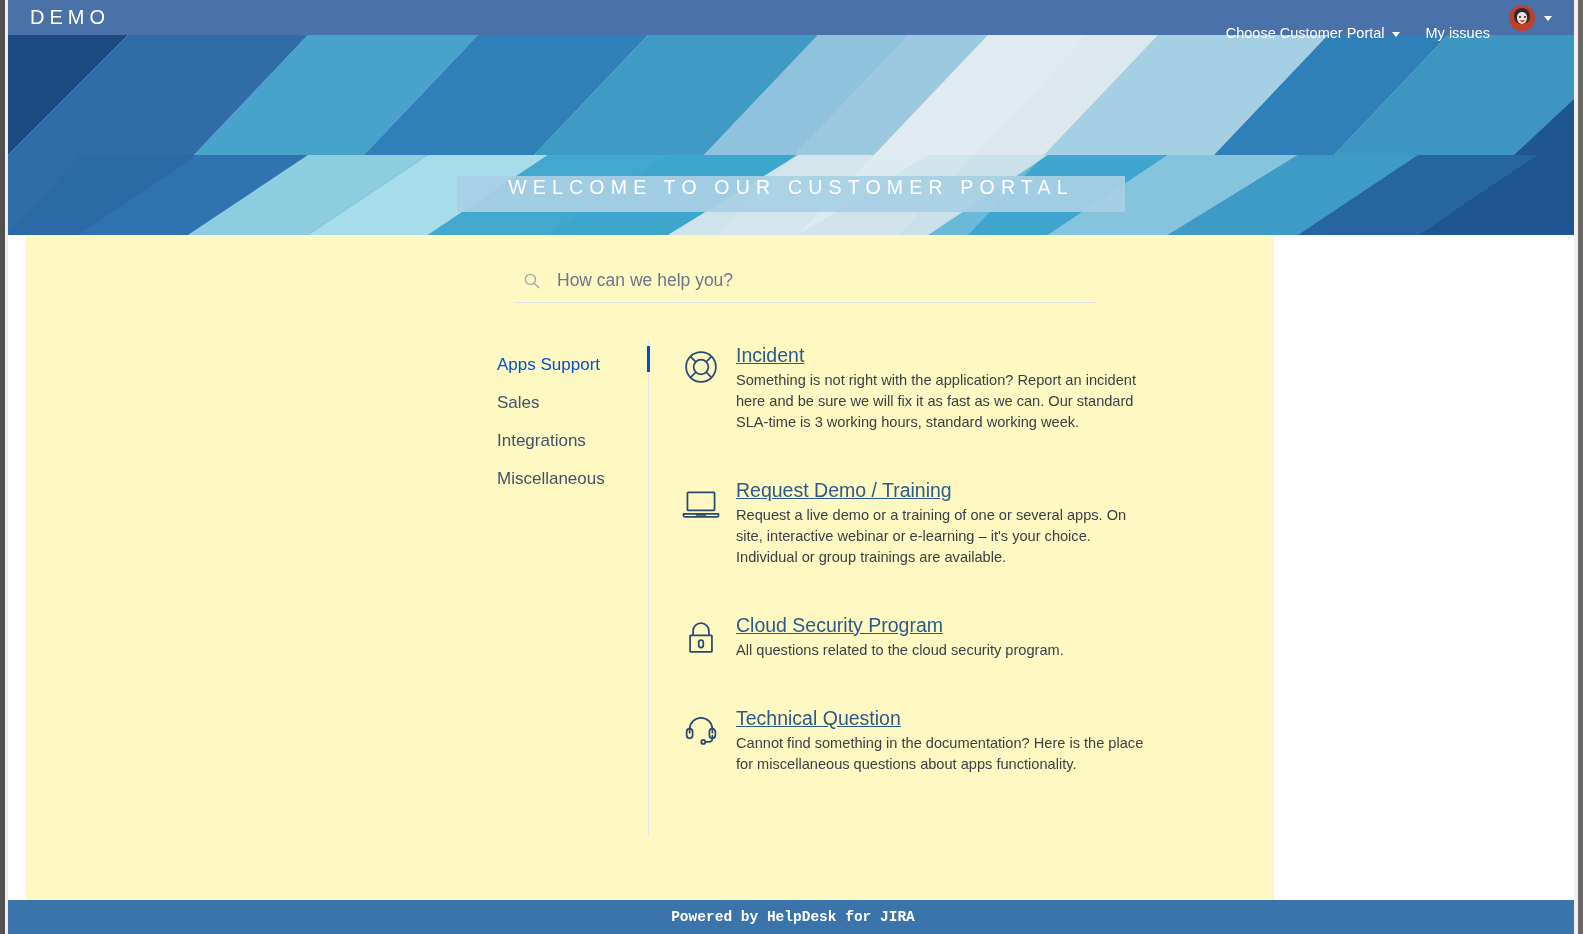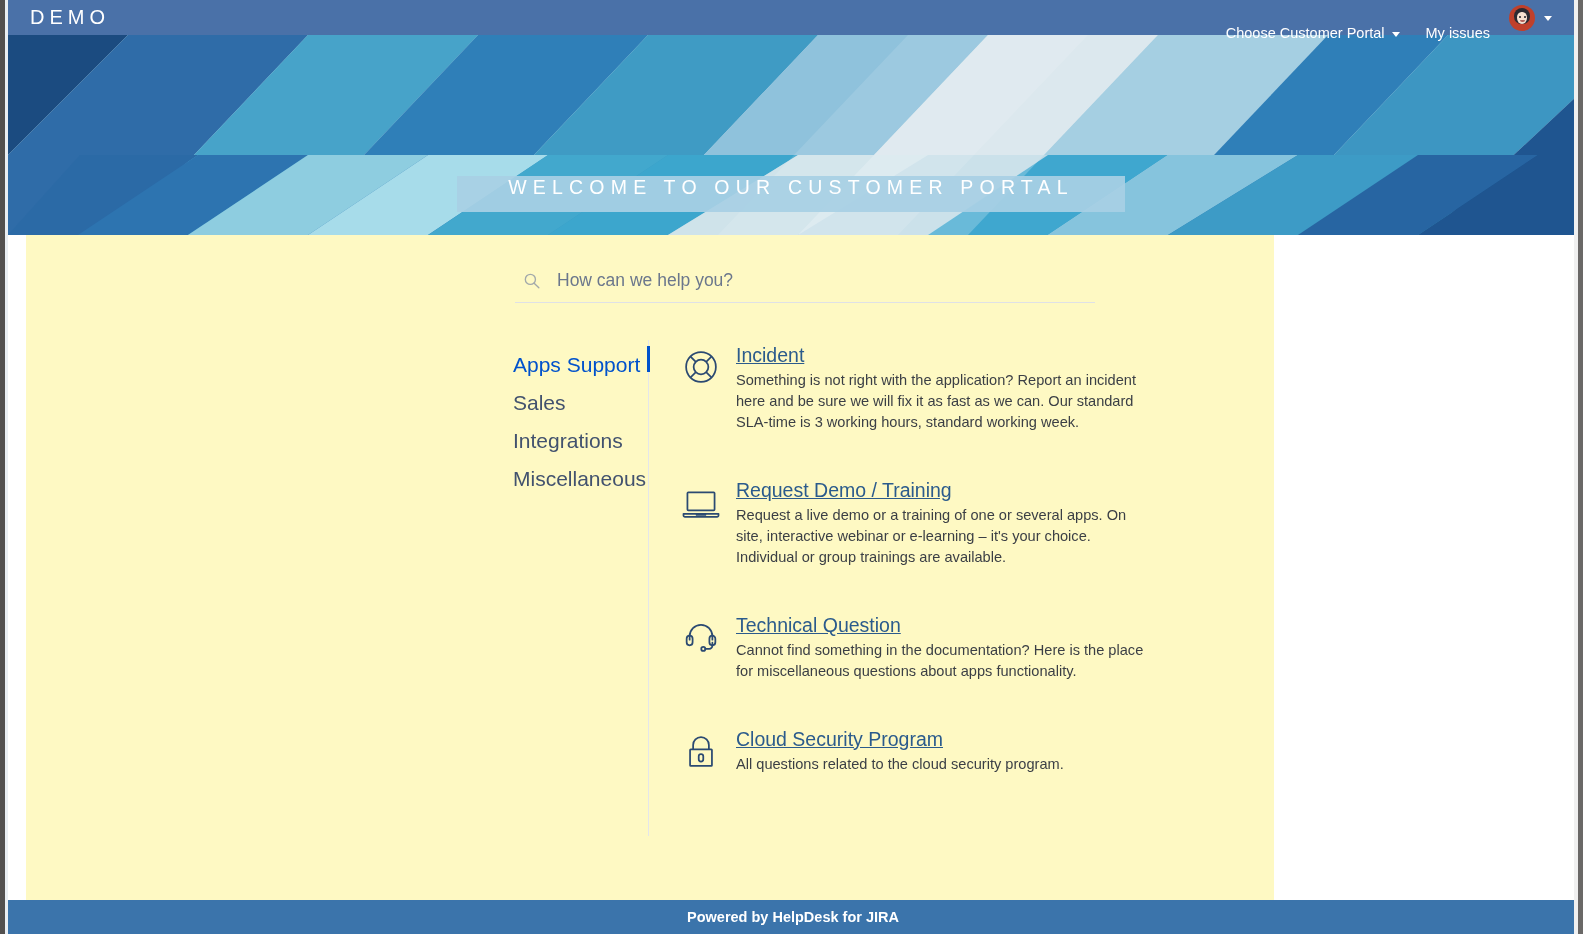--- a/index.html
+++ b/index.html
@@ -217,28 +217,27 @@
     display: flex;
   }
   .cat-col {
     width: 151px;
     padding-top: 6px;
     display: flex;
     flex-direction: column;
     gap: 0px;
   }
   .cat-item {
-    font-size: 21px;
+    font-size: 17px;
     color: #42526e;
     line-height: 38px;
     height: 38px;
     cursor: pointer;
     padding-left: 8px;
     white-space: nowrap;
-    margin-left: 16px;
   }
   .cat-item.active { color: #0052cc; }
 
   .divider-col {
     position: relative;
     width: 1px;
     background: #e4e6ea;
     margin-left: 8px;
     height: 496px;
   }
@@ -291,20 +290,21 @@
   
   .footer {
     position: absolute;
     left: 8px; bottom: 0;
     width: 1570px; height: 34px;
     background: #3b74ab;
     display: flex;
     align-items: center;
     justify-content: center;
     z-index: 40;
+    font-family: Liberation Mono, monospace;
   }
   .footer-text {
     color: #ffffff;
     font-size: 14.5px;
     font-weight: 700;
   }
 </style>
 </head>
 <body>
 
@@ -471,51 +471,51 @@
           </div>
           <div class="req-body">
             <div class="req-title">Request Demo / Training</div>
             <div class="req-desc">Request a live demo or a training of one or several apps. On site, interactive webinar or e-learning – it's your choice. Individual or group trainings are available.</div>
           </div>
         </div>
 
         <div class="req">
           <div class="req-icon">
             <svg viewBox="0 0 48 48" width="42" height="42">
+              <g fill="none" stroke="#2b4a72" stroke-width="2" stroke-linejoin="round">
+                <path d="M15 22 V17 a9 9 0 0 1 18 0 v5"></path>
+                <rect x="11.5" y="22" width="25" height="19" rx="0.8"></rect>
+                <rect x="21.4" y="27.5" width="5.2" height="8.5" rx="2.6"></rect>
+              </g>
+            </svg>
+          </div>
+          <div class="req-body">
+            <div class="req-title">Cloud Security Program</div>
+            <div class="req-desc">All questions related to the cloud security program.</div>
+          </div>
+        </div>
+
+        <div class="req">
+          <div class="req-icon">
+            <svg viewBox="0 0 48 48" width="42" height="42">
               <g fill="none" stroke="#2b4a72" stroke-width="2" stroke-linecap="round">
                 <path d="M11 27 V23 a13 13 0 0 1 26 0 v4"></path>
                 <path d="M11 22.5 a3.4 3.4 0 0 1 3.4 3.4 v4.2 a3.4 3.4 0 0 1 -6.8 0 v-4.2 a3.4 3.4 0 0 1 3.4 -3.4 z"></path>
                 <path d="M37 22.5 a3.4 3.4 0 0 1 3.4 3.4 v4.2 a3.4 3.4 0 0 1 -6.8 0 v-4.2 a3.4 3.4 0 0 1 3.4 -3.4 z"></path>
                 <path d="M37 30.5 v3.5 a3.6 3.6 0 0 1 -3.6 3.6 h-4.4"></path>
                 <circle cx="26.6" cy="37.6" r="2.3"></circle>
               </g>
             </svg>
           </div>
           <div class="req-body">
             <div class="req-title">Technical Question</div>
             <div class="req-desc">Cannot find something in the documentation? Here is the place for miscellaneous questions about apps functionality.</div>
           </div>
         </div>
 
-        <div class="req">
-          <div class="req-icon">
-            <svg viewBox="0 0 48 48" width="42" height="42">
-              <g fill="none" stroke="#2b4a72" stroke-width="2" stroke-linejoin="round">
-                <path d="M15 22 V17 a9 9 0 0 1 18 0 v5"></path>
-                <rect x="11.5" y="22" width="25" height="19" rx="0.8"></rect>
-                <rect x="21.4" y="27.5" width="5.2" height="8.5" rx="2.6"></rect>
-              </g>
-            </svg>
-          </div>
-          <div class="req-body">
-            <div class="req-title">Cloud Security Program</div>
-            <div class="req-desc">All questions related to the cloud security program.</div>
-          </div>
-        </div>
-
       </div>
     </div>
   </div>
 
   <div class="footer">
     <span class="footer-text">Powered by HelpDesk for JIRA</span>
   </div>
 
 </div>
 

